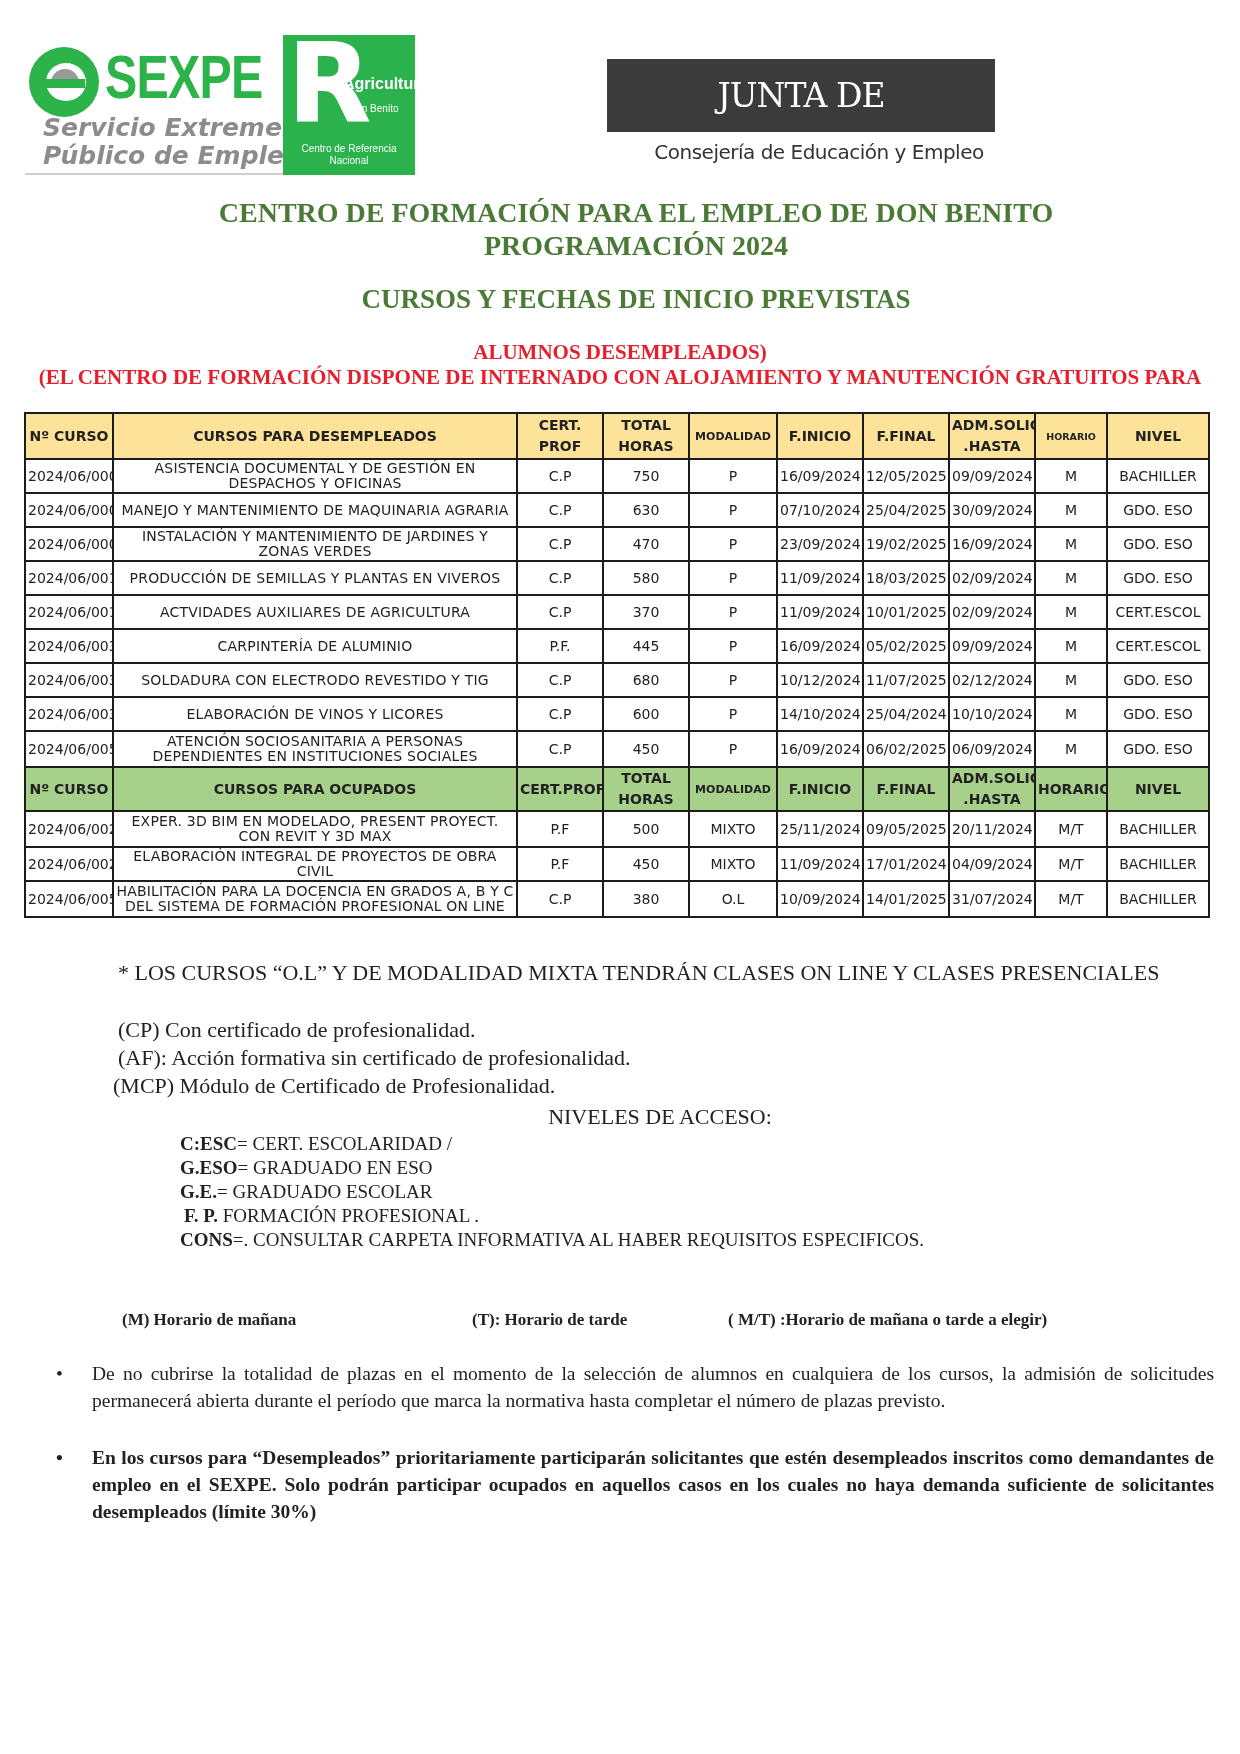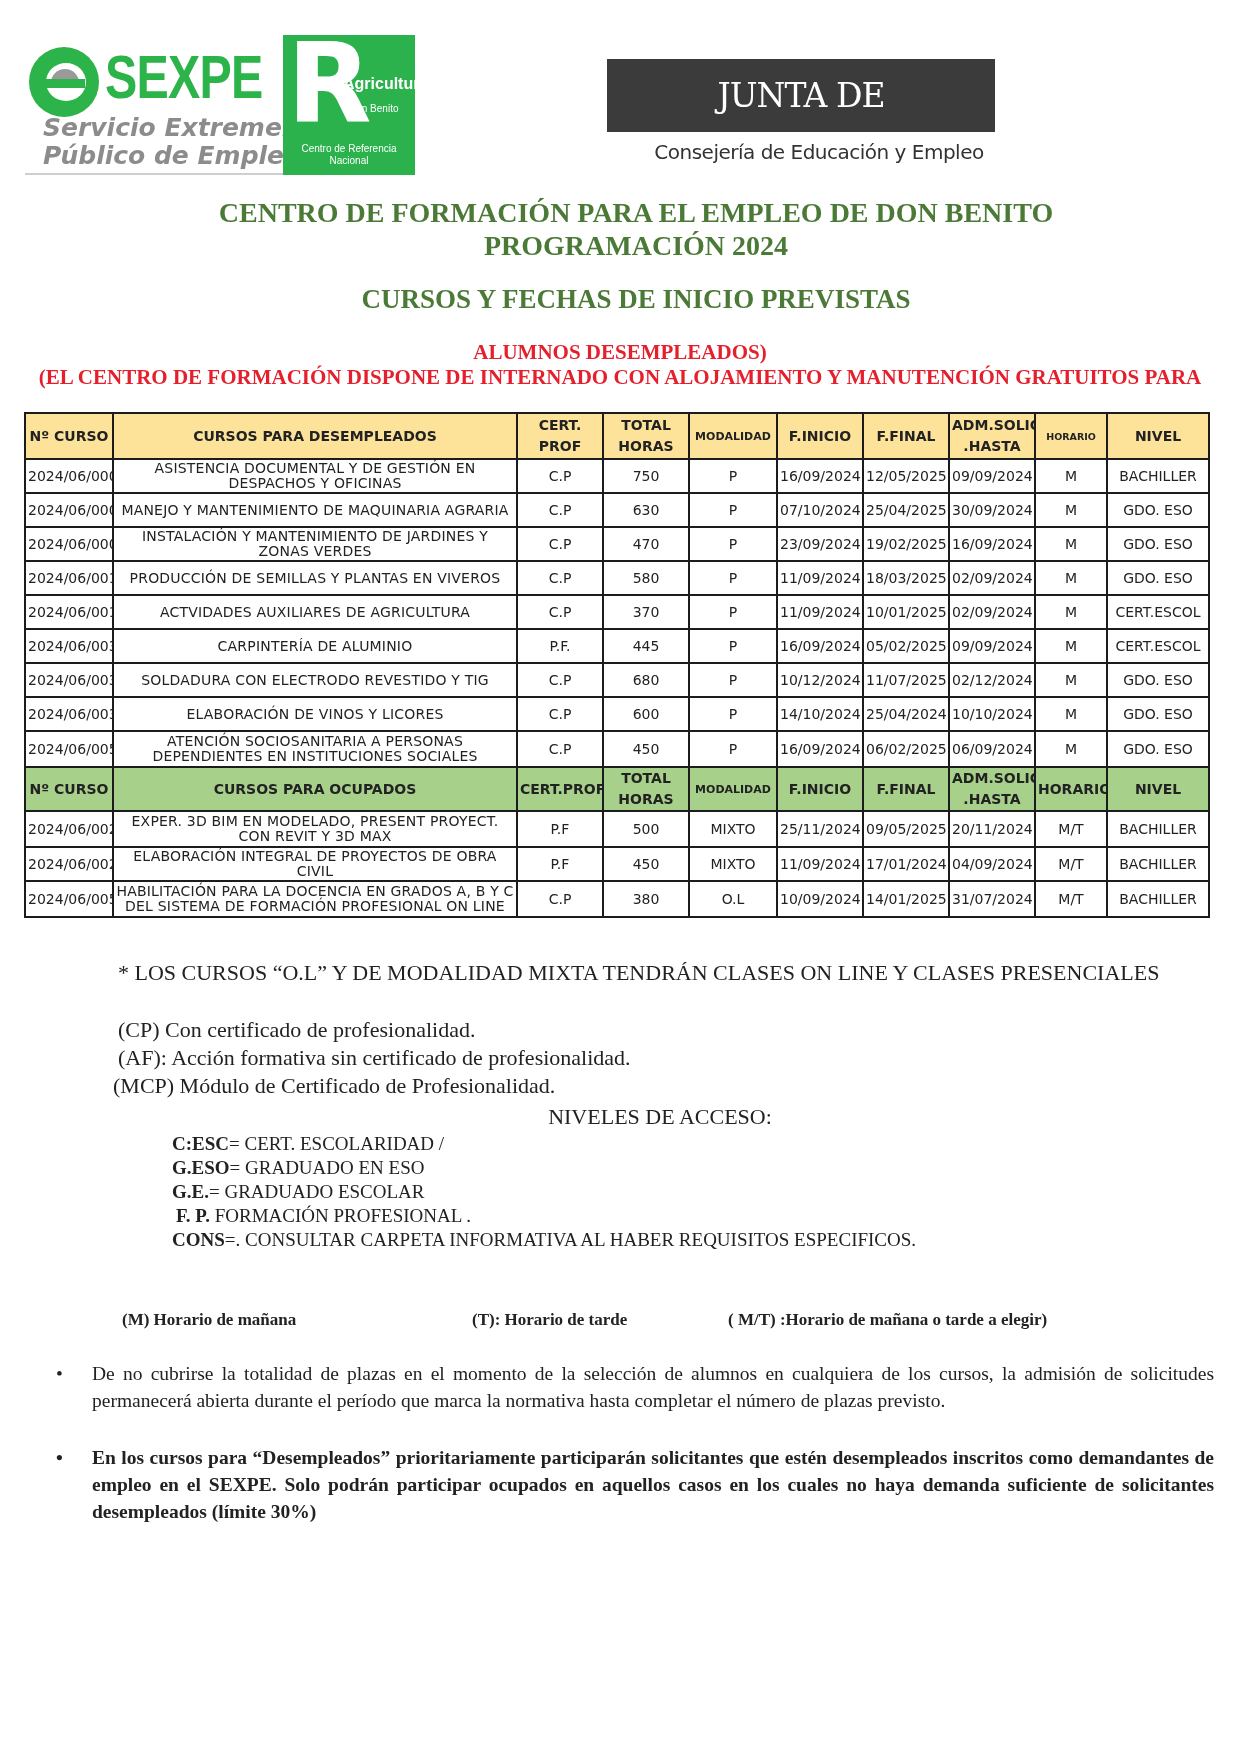--- a/index.html
+++ b/index.html
@@ -44,21 +44,21 @@
   td.code { font-size: 11.5px; }
   td.name { font-size: 11px; letter-spacing: 0.2px; line-height: 15px; }
   td.hours { font-size: 12px; margin-left: 36px; }
   td.date { font-size: 13.5px; }
 
   
   .note-ol { position: absolute; left: 118px; top: 960px; font-size: 22px; }
   .legend { position: absolute; left: 118px; top: 1016px; font-size: 22px; line-height: 28px; }
   .legend div:nth-child(3) { margin-left: -5px; }
   .niveles-title { position: absolute; left: 0; width: 1320px; top: 1104px; text-align: center; font-size: 22px; }
-  .niveles { position: absolute; left: 172px; top: 1132px; font-size: 19px; line-height: 24px; }
+  .niveles { position: absolute; left: 180px; top: 1132px; font-size: 19px; line-height: 24px; }
   .niveles .n4, .niveles .n5 { margin-left: 4px; }
   .horarios { position: absolute; left: 122px; top: 1310px; width: 1100px; font-size: 17px; font-weight: bold; }
   .horarios span { position: absolute; white-space: nowrap; }
   .bullets { position: absolute; left: 50px; top: 1360px; width: 1164px; font-size: 19.5px; line-height: 27px; }
   .bullet { position: relative; padding-left: 42px; text-align: justify; margin-bottom: 30px; }
   .bullet .dot { position: absolute; left: 6px; top: 0; }
   .bullet.bold { font-weight: bold; }
 </style>
 </head>
 <body>

